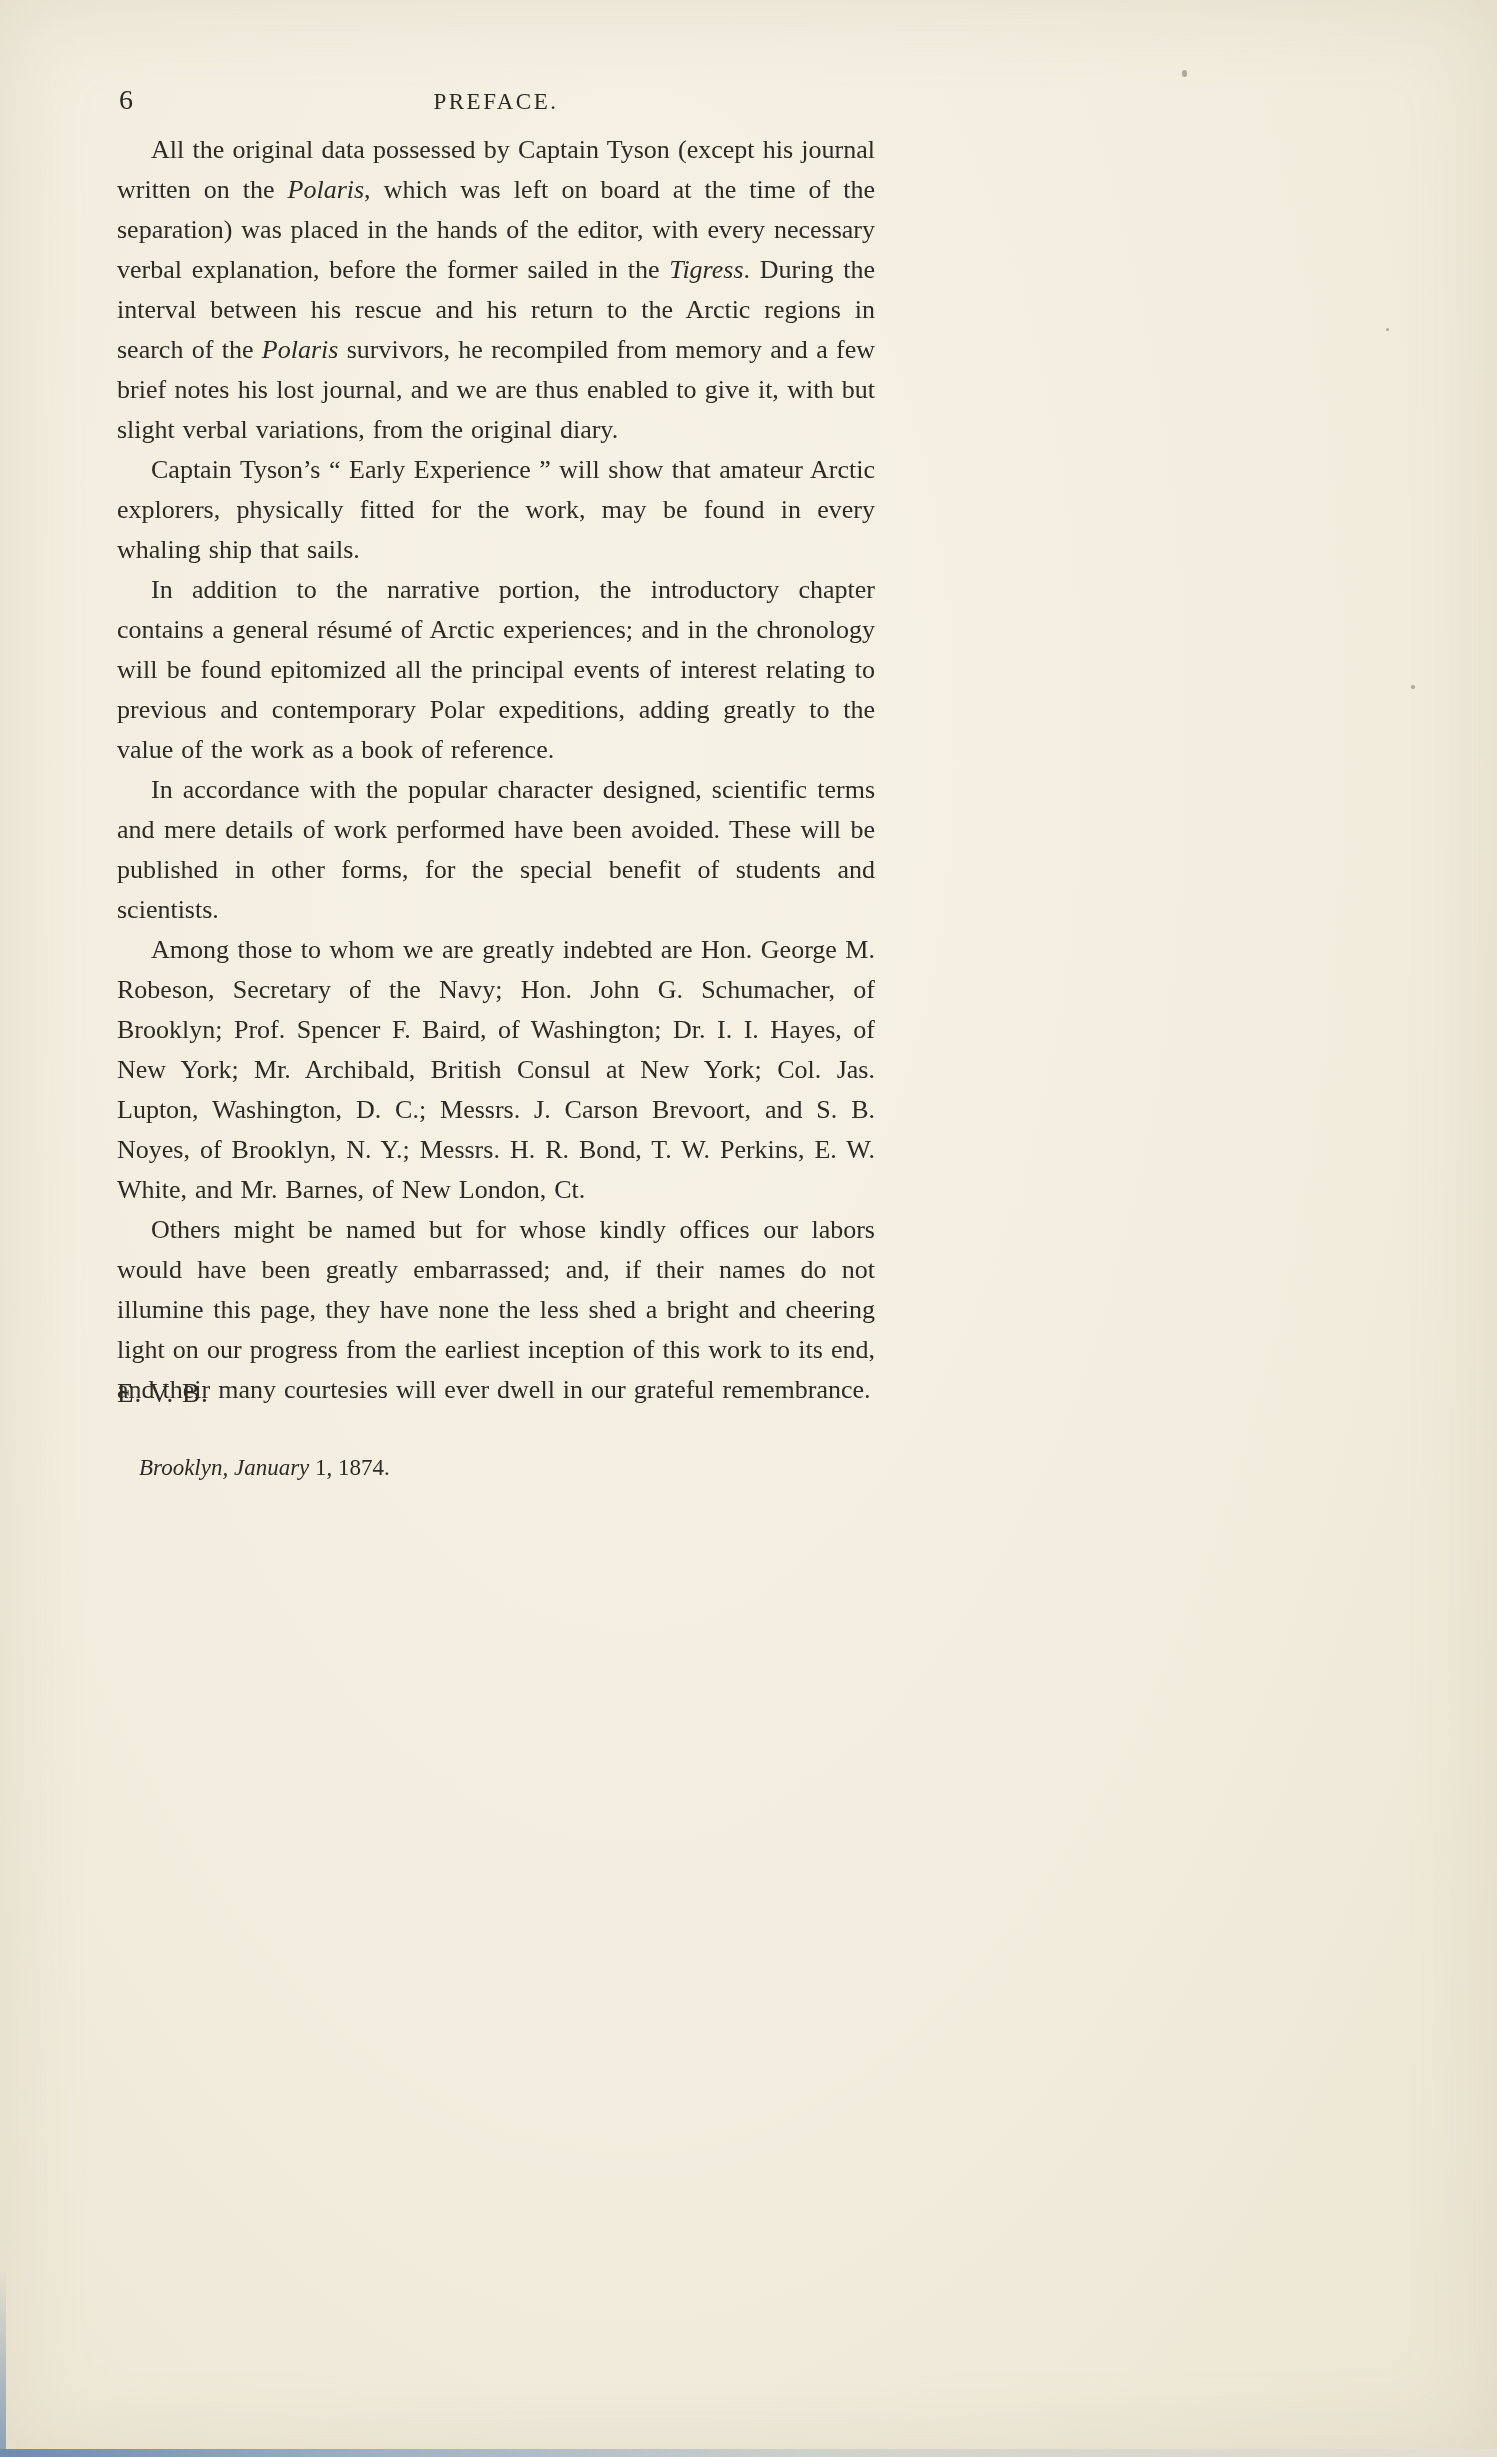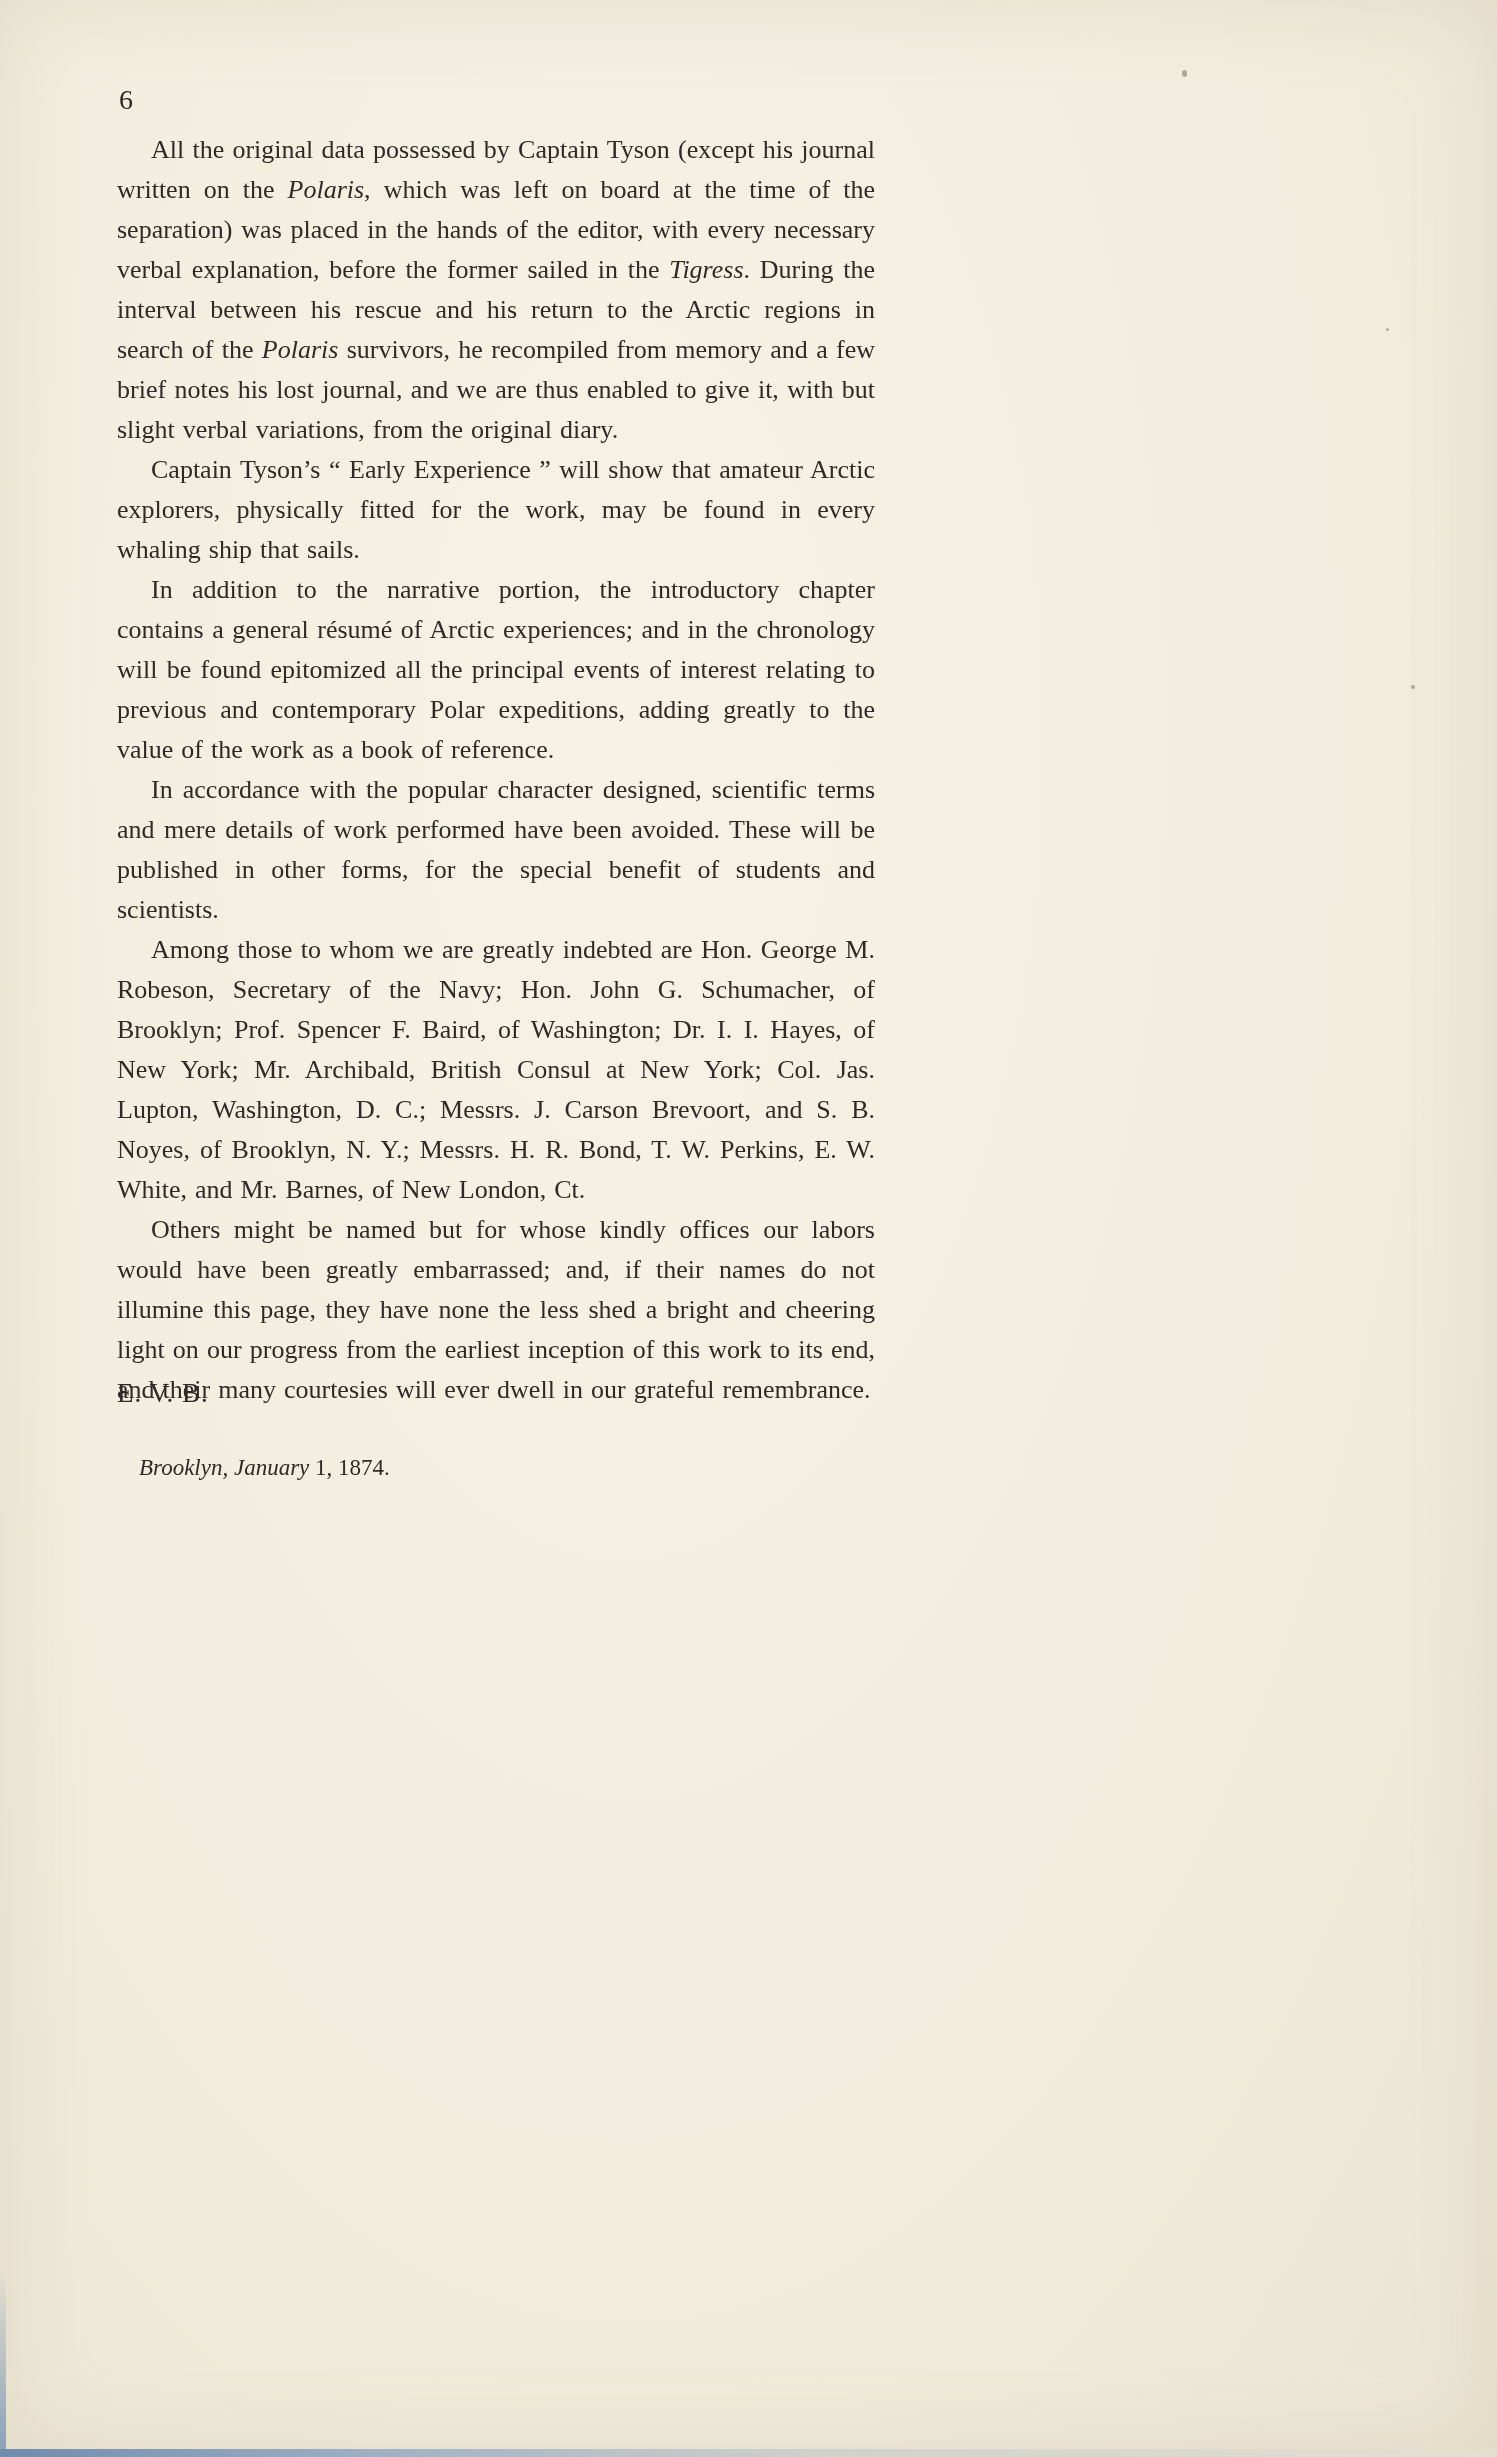--- a/index.html
+++ b/index.html
@@ -89,20 +89,21 @@
   .speck-2 { left: 1411px; top: 685px; width: 4px; height: 4px; }
   .speck-3 { left: 1386px; top: 328px; width: 3px; height: 3px; }
 </style>
 </head>
 <body>
 
 <div class="scan">
   <div class="content">
     <div class="page-head">
       <span class="page-number">6</span>
+      <span class="page-header">PREFACE.</span>
     </div>
     <div class="body-text">
         <p><span>All the original data possessed by Captain Tyson (except his journal written on the </span><i>Polaris</i><span>, which was left on board at the time of the separation) was placed in the hands of the editor, with every necessary verbal explanation, before the former sailed in the </span><i>Tigress</i><span>.  During the interval between his rescue and his return to the Arctic regions in search of the </span><i>Polaris</i><span> survivors, he recompiled from memory and a few brief notes his lost journal, and we are thus enabled to give it, with but slight verbal variations, from the original diary.</span></p>
         <p><span>Captain Tyson’s “ Early Experience ” will show that amateur Arctic explorers, physically fitted for the work, may be found in every whaling ship that sails.</span></p>
         <p><span>In addition to the narrative portion, the introductory chapter contains a general résumé of Arctic experiences; and in the chronology will be found epitomized all the principal events of interest relating to previous and contemporary Polar expeditions, adding greatly to the value of the work as a book of reference.</span></p>
         <p><span>In accordance with the popular character designed, scientific terms and mere details of work performed have been avoided. These will be published in other forms, for the special benefit of students and scientists.</span></p>
         <p><span>Among those to whom we are greatly indebted are Hon. George M. Robeson, Secretary of the Navy; Hon. John G. Schumacher, of Brooklyn; Prof. Spencer F. Baird, of Washington; Dr. I. I. Hayes, of New York; Mr. Archibald, British Consul at New York; Col. Jas. Lupton, Washington, D. C.; Messrs. J. Carson Brevoort, and S. B. Noyes, of Brooklyn, N. Y.; Messrs. H. R. Bond, T. W. Perkins, E. W. White, and Mr. Barnes, of New London, Ct.</span></p>
         <p><span>Others might be named but for whose kindly offices our labors would have been greatly embarrassed; and, if their names do not illumine this page, they have none the less shed a bright and cheering light on our progress from the earliest inception of this work to its end, and their many courtesies will ever dwell in our grateful remembrance.</span></p>
       </div>
     <div class="signature">E. V. B.</div>

